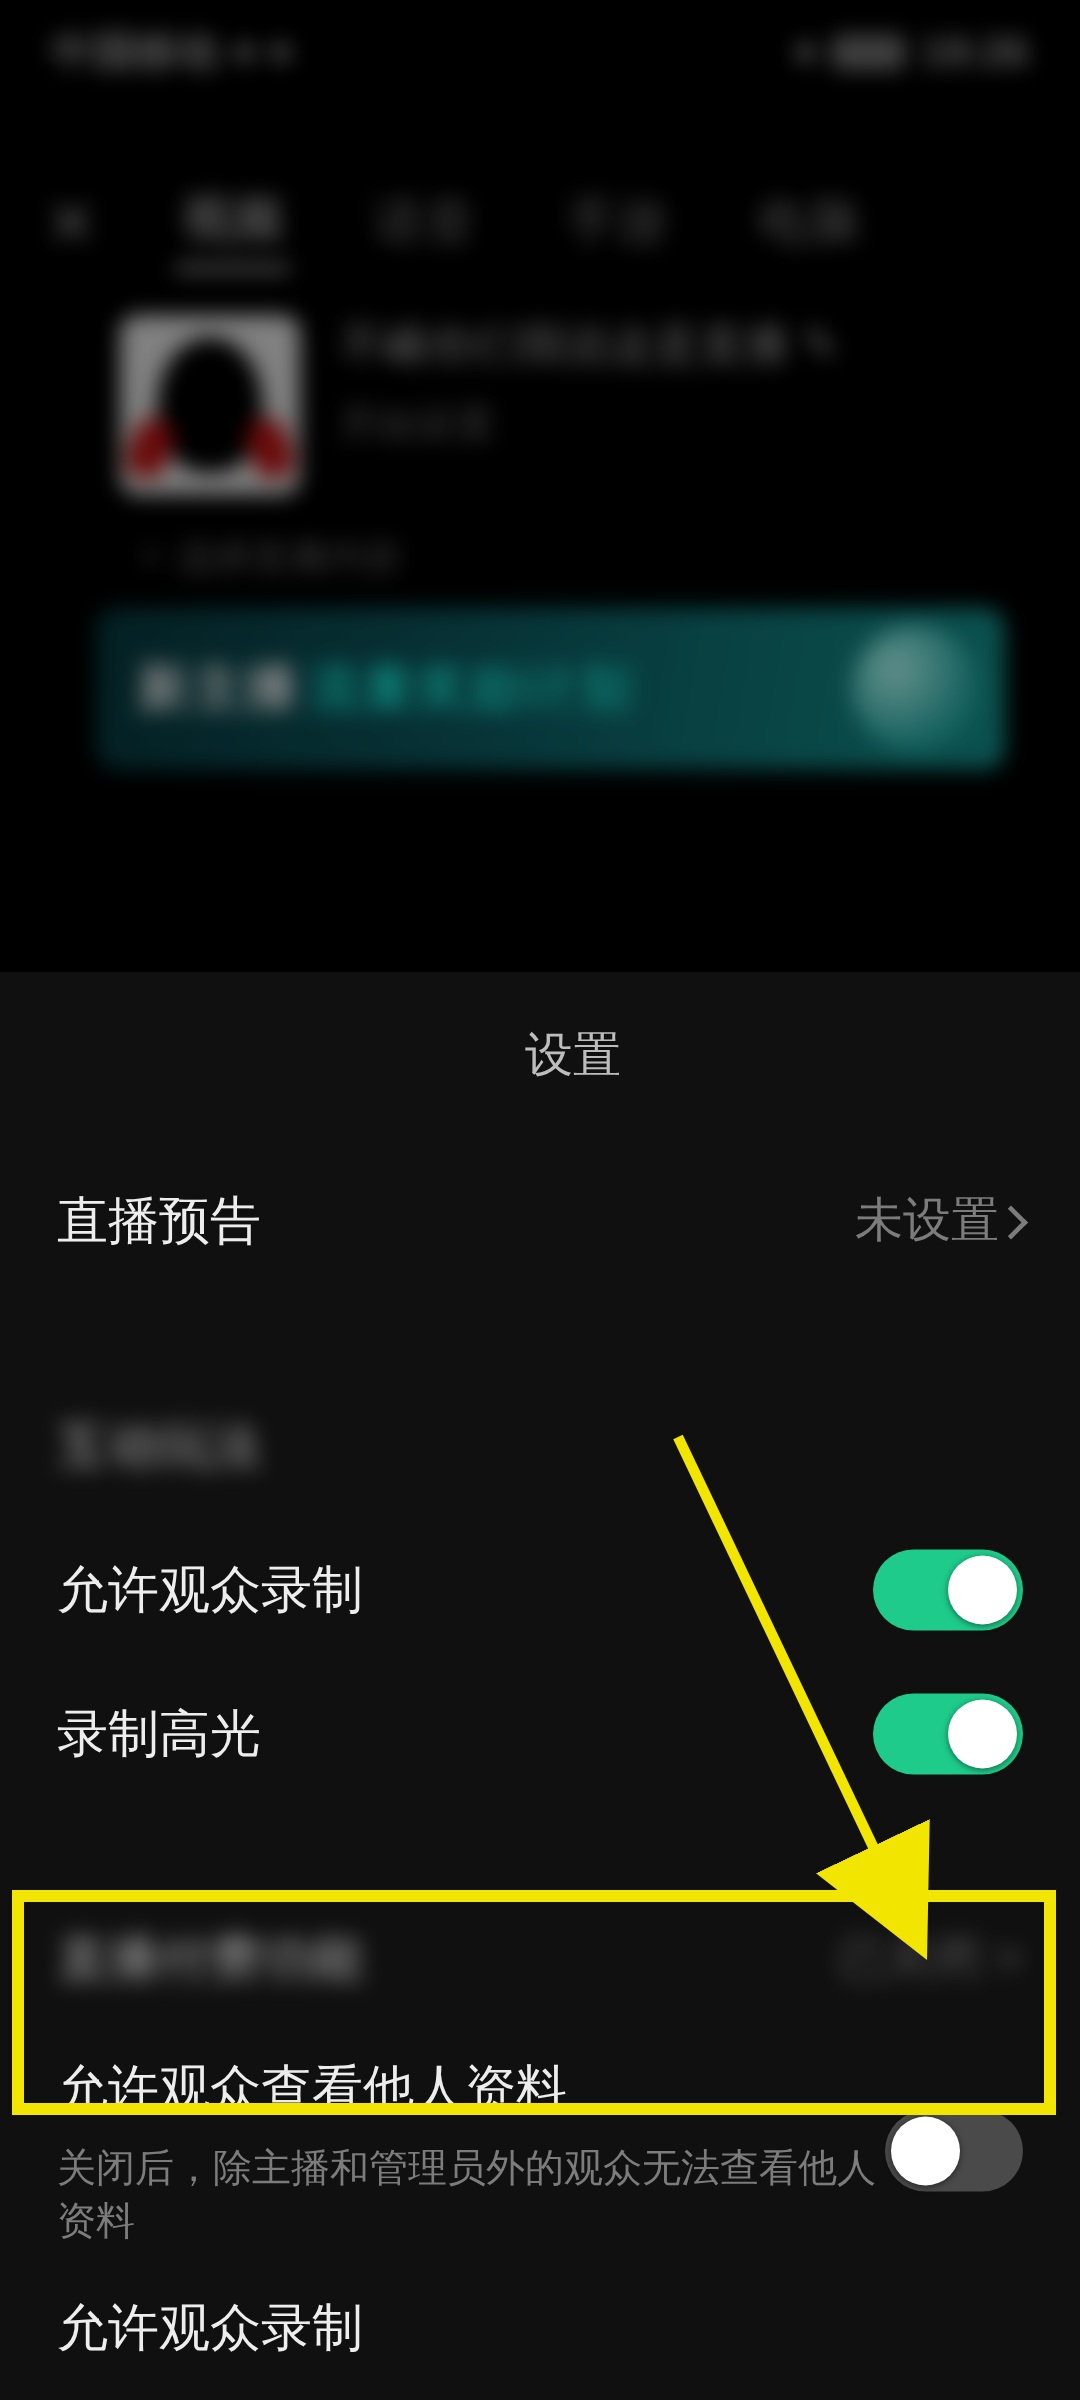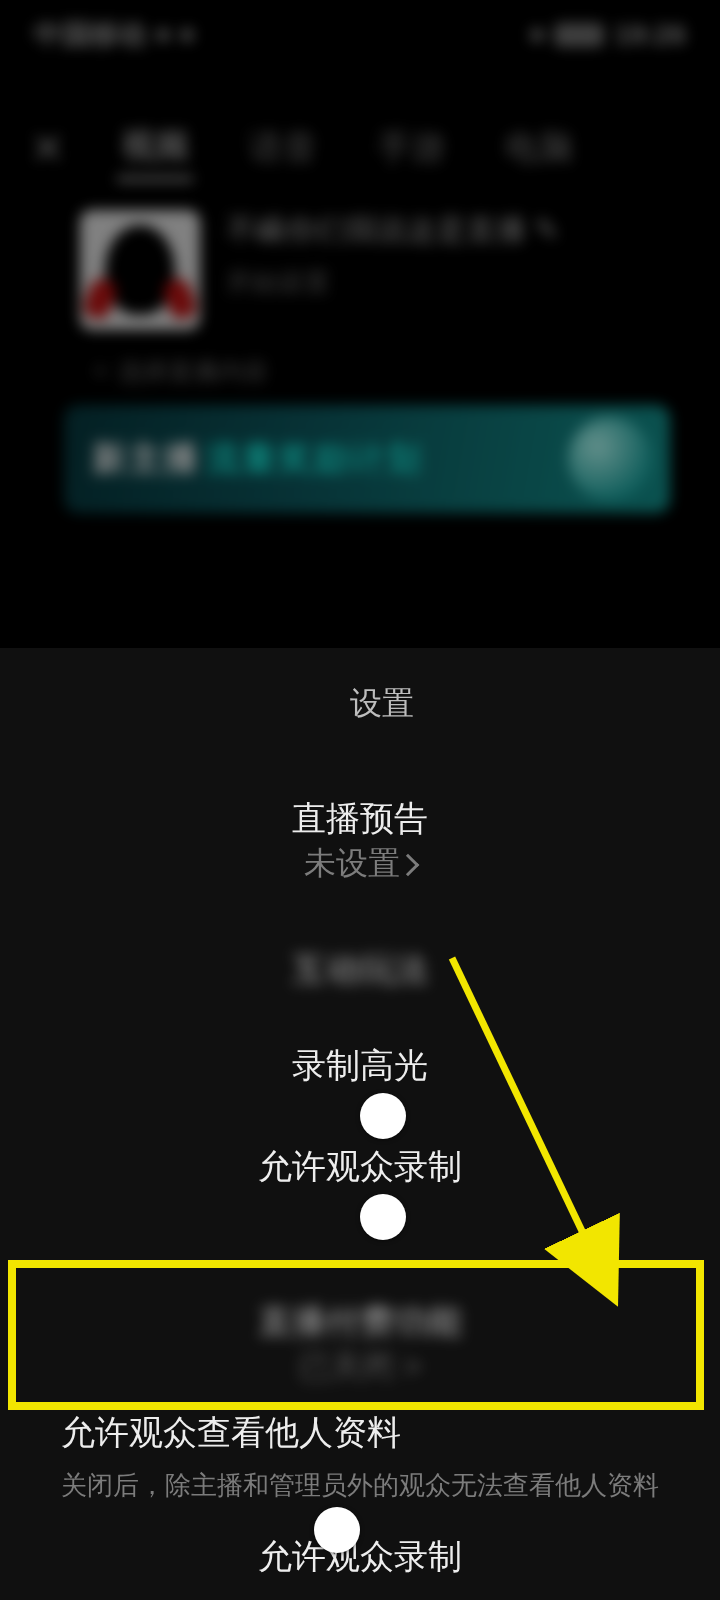--- a/index.html
+++ b/index.html
@@ -44,21 +44,21 @@
     
     .sheet{
       position:absolute; left:0; right:0; top:648px; bottom:0;
       background:#101010;
       display:flex; flex-direction:column;
       color:#ededed;
     }
     .sheet-title{ text-align:center; font-size:32px; color:#bdbdbd; padding:34px 0 40px;margin-left:44px; }
 
     .row{ display:flex; align-items:center; justify-content:space-between;
-          padding:30px 38px; min-height:96px; font-size:34px;flex-direction:column; }
+          padding:30px 38px; min-height:96px; font-size:34px; }
     .row .label{ color:#ededed; }
     .row .sub  { color:#7c7c7c; font-size:26px; margin-top:12px; }
     .row .value{ color:#7c7c7c; font-size:32px; display:flex; align-items:center; }
     .chevron{ width:16px; height:16px; border-top:3px solid #7c7c7c; border-right:3px solid #7c7c7c;
               transform:rotate(45deg); margin-top:2px; }
 
     .row.blurred{ filter:blur(7px); opacity:.7; }
     .row.section-gap-above{ margin-top:54px; }
 
     
@@ -126,28 +126,28 @@
       <span>未设置</span>
       <span class="chevron"></span>
     </span>
   </div>
 
   <div class="row blurred section-gap-above">
     <span class="label">互动玩法</span>
   </div>
 
   <div class="row">
-    <span class="label">录制高光</span>
+    <span class="label">允许观众录制</span>
     <div class="toggle on">
         <div class="knob"></div>
       </div>
   </div>
 
   <div class="row">
-    <span class="label">允许观众录制</span>
+    <span class="label">录制高光</span>
     <div class="toggle on">
         <div class="knob"></div>
       </div>
   </div>
 
   <div class="row blurred section-gap-above">
     <span class="label">直播付费功能</span>
     <span class="value">已关闭 &gt;</span>
   </div>
 

